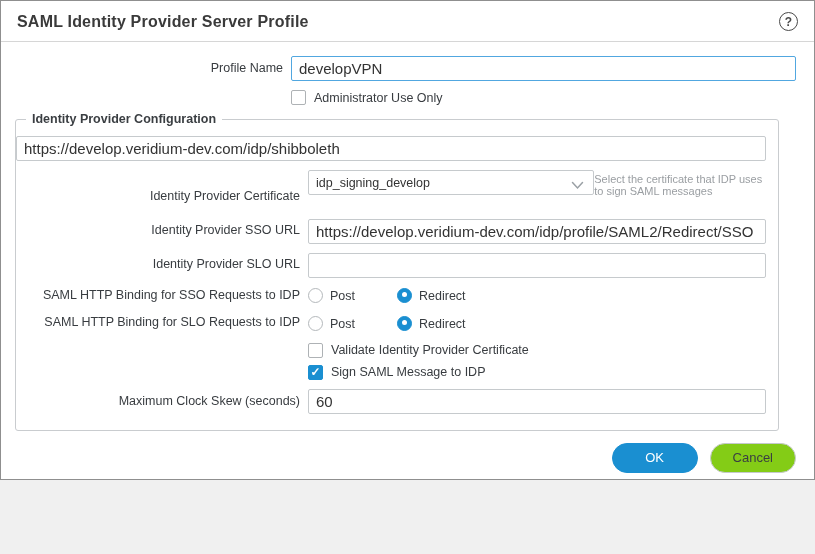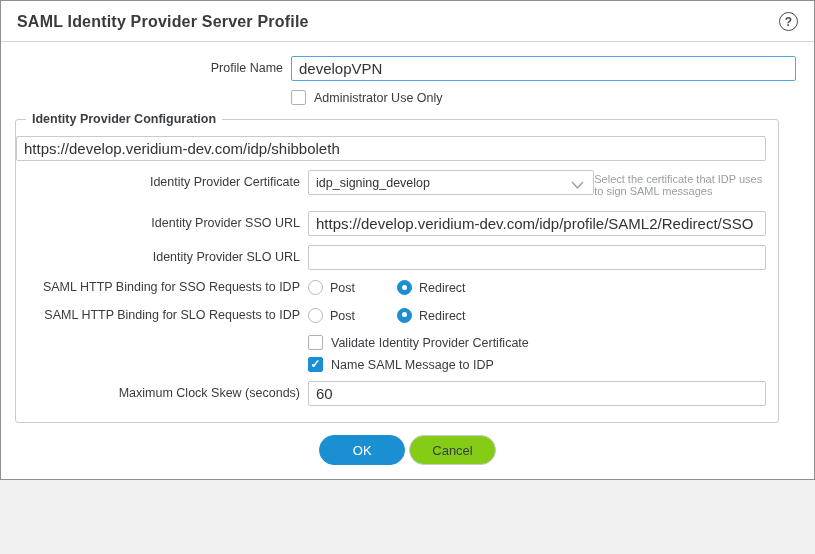--- a/index.html
+++ b/index.html
@@ -90,22 +90,22 @@
   .rb.selected { border-color: #1a8fd1; background: #1a8fd1; }
   .rb.selected::after {
     content: ""; position: absolute; left: 3.5px; top: 3.5px;
     width: 5px; height: 5px; border-radius: 50%; background: #fff;
     box-shadow: 0 0 0 2.5px #1a8fd1;
   }
   .rb-label { font-size: 12.5px; color: #383c40; }
   
   .dlg-footer {
     flex: 0 0 auto;
-    display: flex; justify-content: center; align-items: center;
-    gap: 4px; padding: 12px 18px 22px 18px;
+    display: flex; justify-content: flex-end; align-items: center;
+    gap: 12px; padding: 12px 18px 22px 18px;
   }
   .btn {
     height: 30px; min-width: 86px; border-radius: 16px;
     font-size: 13px; font-family: "Liberation Sans", sans-serif;
     display: flex; align-items: center; justify-content: center;
     padding: 0 22px; cursor: pointer;
   }
   .btn-primary { background: #1a8fd1; border: 1px solid #1a8fd1; color: #fff; }
   .btn-secondary { background: #84cc16; border: 1px solid #c5c9cc; color: #3a3e42; }
 </style>
@@ -139,21 +139,21 @@
     <fieldset class="group">
       <legend>Identity Provider Configuration</legend>
 
       <div class="row">
         <div class="fld">
           <input class="txt" type="text" value="https://develop.veridium-dev.com/idp/shibboleth" style="">
         </div>
       </div>
 
       <div class="row top" style="margin-bottom: 14px;">
-        <div class="lbl" style="padding-top:5px;">Identity Provider Certificate</div>
+        <div class="lbl" style="padding-top:5px;margin-top:14px;">Identity Provider Certificate</div>
         <div class="fld" style="flex-direction: row; align-items: stretch;">
           <div class="sel">
             <span>idp_signing_develop</span>
             <span class="chev">
               <svg width="13" height="9" viewBox="0 0 13 9">
                   <path d="M1.5 1.5 L6.5 7 L11.5 1.5" stroke="#9aa0a5" stroke-width="1.5" fill="none" stroke-linecap="round"></path>
                 </svg>
             </span>
           </div>
           <div class="hint">Select the certificate that IDP uses to sign SAML messages</div>
@@ -207,21 +207,21 @@
         <div class="fld">
           <span class="cb"></span>
           <span class="cb-label">Validate Identity Provider Certificate</span>
         </div>
       </div>
 
       <div class="row" style="margin-bottom: 9px;">
         <div class="lbl"></div>
         <div class="fld">
           <span class="cb checked"></span>
-          <span class="cb-label">Name SAML Message to IDP</span>
+          <span class="cb-label">Sign SAML Message to IDP</span>
         </div>
       </div>
 
       <div class="row" style="margin-bottom: 2px;">
         <div class="lbl">Maximum Clock Skew (seconds)</div>
         <div class="fld">
           <input class="txt" type="text" value="60" style="">
         </div>
       </div>
 

